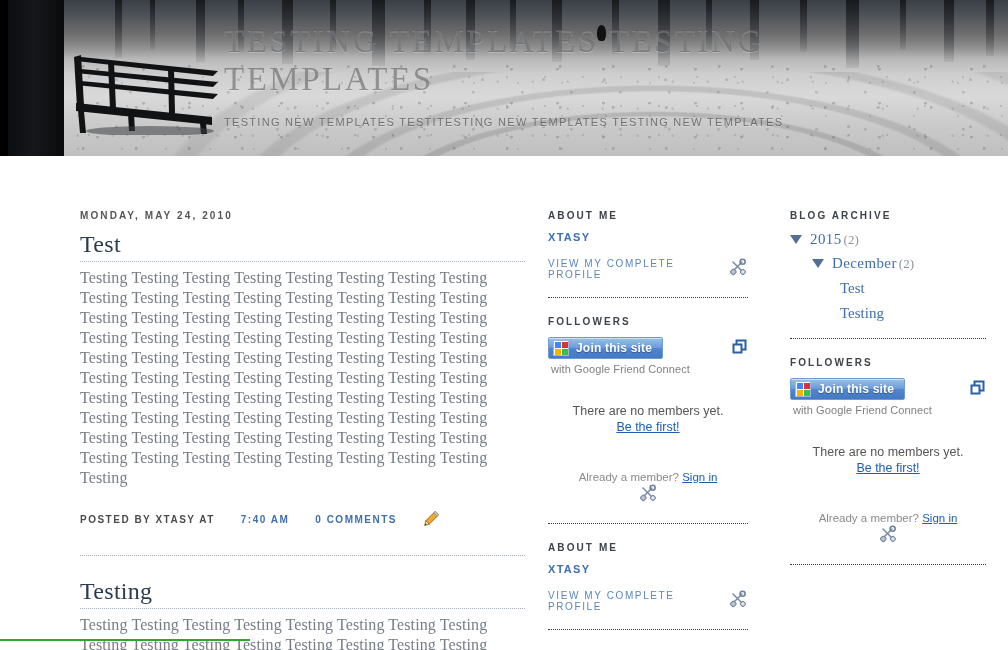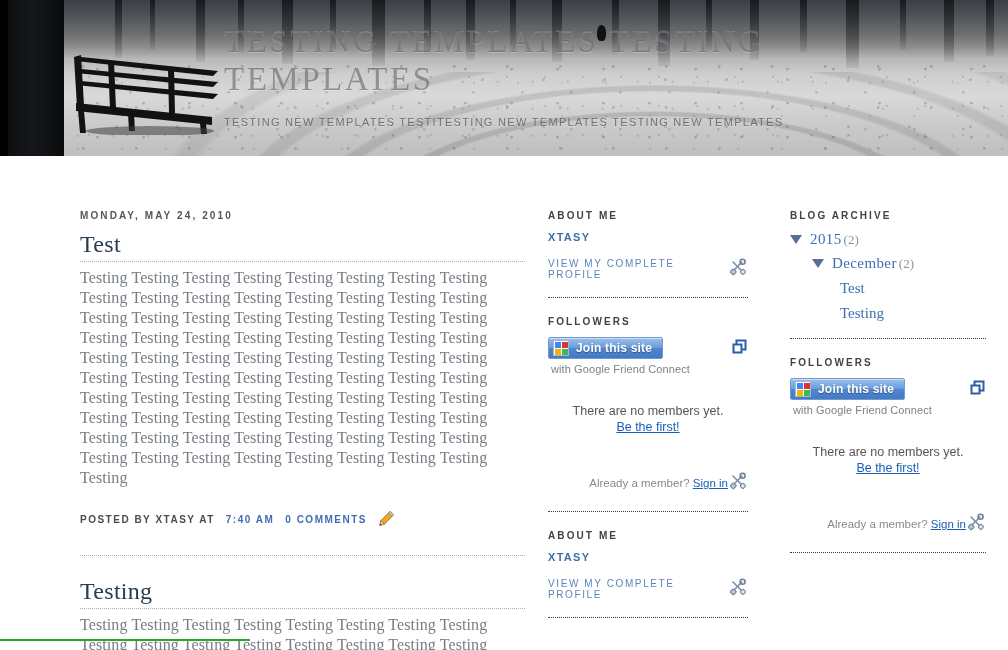--- a/index.html
+++ b/index.html
@@ -174,21 +174,21 @@
     font-size: 16px;
     line-height: 20px;
     color: #767d85;
     margin: 0;
     letter-spacing: .1px;
   }
   .post-footer {
     margin-top: 22px;
     display: flex;
     align-items: center;
-    gap: 11px;
+    gap: 26px;
     font-size: 10px;
     letter-spacing: 1.5px;
     text-transform: uppercase;
     font-weight: bold;
     color: #4b4b4b;
     font-family: "Liberation Sans", sans-serif;
   }
   .post-footer .lnk { color: #3f6fae; }
   .post-footer .time { color: #3f6fae; }
   .pencil-icon { display:block; }
@@ -293,22 +293,23 @@
     margin-top: 28px;
     line-height: 16px;
   }
   .gfc-empty a {
     color: #1a5fb4;
     text-decoration: underline;
   }
   .gfc-signin-row {
     display: flex;
     align-items: center;
-    justify-content: flex-end;
+    justify-content: flex-start;
     margin-top: 36px;
+    flex-direction: column;
   }
   .gfc-signin {
     font-size: 11.5px;
     color: #8a8a8a;
   }
   .gfc-signin a { color: #1a5fb4; text-decoration: underline; }
 
   .copy-icon { flex: 0 0 auto; display: block; margin-top: 2px; }
 
   

